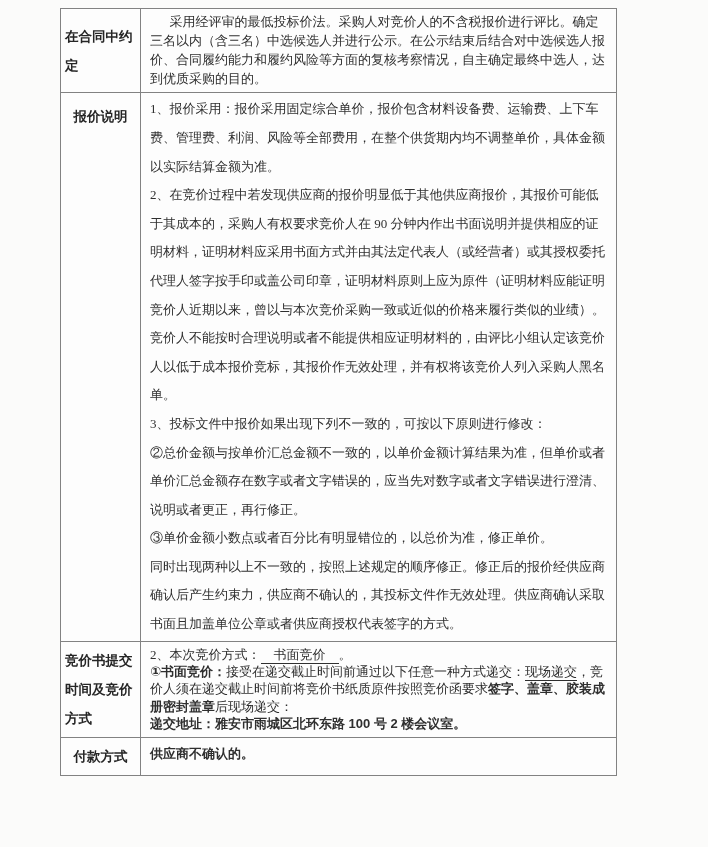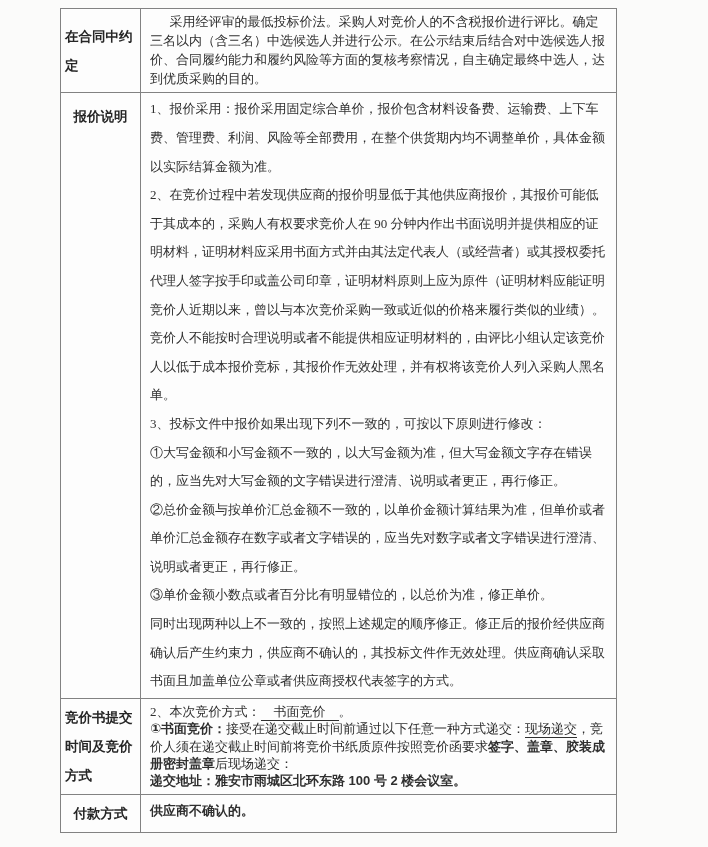--- a/index.html
+++ b/index.html
@@ -79,21 +79,20 @@
       </div>
     </div>
     <div class="row r-quote-notes">
       <div class="label-cell">
         <span class="label-text">报价说明</span>
       </div>
       <div class="content-cell">
         <p class="block"><span>1、报价采用：报价采用固定综合单价，报价包含材料设备费、运输费、上下车费、管理费、利润、风险等全部费用，在整个供货期内均不调整单价，具体金额以实际结算金额为准。</span></p>
         <p class="block"><span>2、在竞价过程中若发现供应商的报价明显低于其他供应商报价，其报价可能低于其成本的，采购人有权要求竞价人在 90 分钟内作出书面说明并提供相应的证明材料，证明材料应采用书面方式并由其法定代表人（或经营者）或其授权委托代理人签字按手印或盖公司印章，证明材料原则上应为原件（证明材料应能证明竞价人近期以来，曾以与本次竞价采购一致或近似的价格来履行类似的业绩）。竞价人不能按时合理说明或者不能提供相应证明材料的，由评比小组认定该竞价人以低于成本报价竞标，其报价作无效处理，并有权将该竞价人列入采购人黑名单。</span></p>
         <p class="block"><span>3、投标文件中报价如果出现下列不一致的，可按以下原则进行修改：</span></p>
-        <p class="block"><span>①大写金额和小写金额不一致的，以大写金额为准，但大写金额文字存在错误的，应当先对大写金额的文字错误进行澄清、说明或者更正，再行修正。</span></p>
         <p class="block"><span>②总价金额与按单价汇总金额不一致的，以单价金额计算结果为准，但单价或者单价汇总金额存在数字或者文字错误的，应当先对数字或者文字错误进行澄清、说明或者更正，再行修正。</span></p>
         <p class="block"><span>③单价金额小数点或者百分比有明显错位的，以总价为准，修正单价。</span></p>
         <p class="block"><span>同时出现两种以上不一致的，按照上述规定的顺序修正。修正后的报价经供应商确认后产生约束力，供应商不确认的，其投标文件作无效处理。供应商确认采取书面且加盖单位公章或者供应商授权代表签字的方式。</span></p>
       </div>
     </div>
     <div class="row r-submission">
       <div class="label-cell">
         <span class="label-text">竞价书提交时间及竞价方式</span>
       </div>
       <div class="content-cell">

